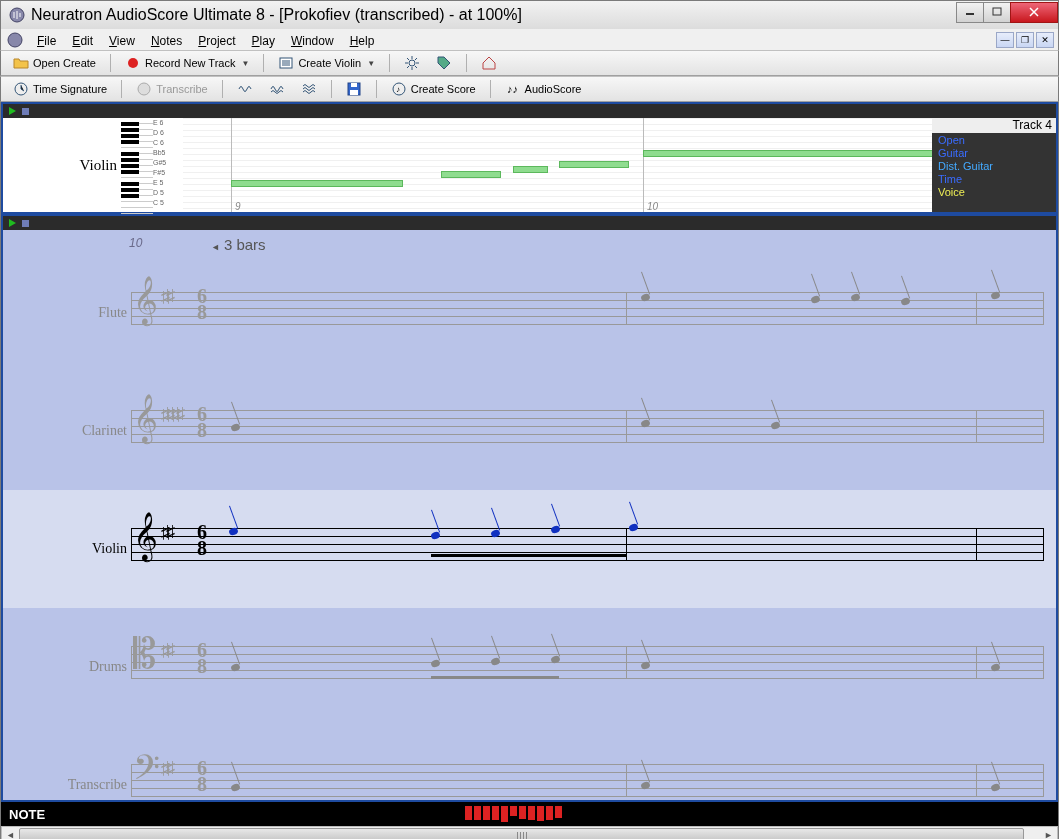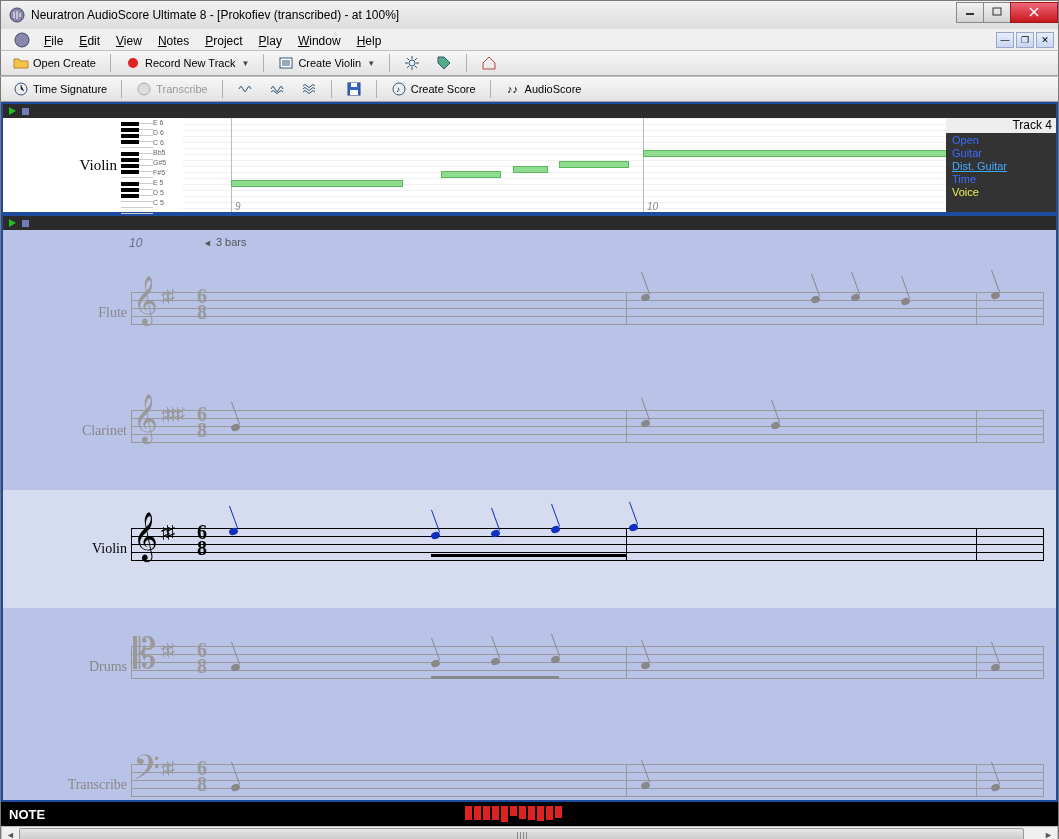--- a/index.html
+++ b/index.html
@@ -1,29 +1,29 @@
 <!DOCTYPE html>
 <html><head>
 <meta charset="utf-8">
 <style>
 * { margin: 0; padding: 0; box-sizing: border-box; font-family: "Segoe UI", Tahoma, sans-serif; }
 body { width: 1059px; height: 839px; background: #fff; overflow: hidden; position: relative; }
 
 
 .titlebar { height: 29px; background: linear-gradient(#f2f2f2, #dcdcdc); display: flex; align-items: center; padding-left: 8px; border: 1px solid #7a7a7a; border-bottom: none; }
 .titlebar .app-icon { width: 16px; height: 16px; margin-right: 6px; }
-.titlebar .title-text { font-size: 12px; color: #000; flex: 1; }
+.titlebar .title-text { font-size: 16px; color: #000; flex: 1; }
 .win-btns { display: flex; height: 21px; margin-top: -6px; }
 .win-btn { width: 30px; height: 21px; border: 1px solid #888; display: flex; align-items: center; justify-content: center; font-size: 10px; background: linear-gradient(#f2f2f2,#d2d2d2); margin-left: -1px; }
 .win-btn.close { width: 48px; background: linear-gradient(#e67,#c8171d); border-color: #a01515; color: #fff; border-top-right-radius: 0; }
 .win-btn.max { width: 28px; }
 .win-btn.min { width: 28px; }
 
 
-.menubar { height: 21px; background: #f0f0f0; display: flex; align-items: center; padding-left: 13px; border-left: 1px solid #7a7a7a; border-right: 1px solid #7a7a7a; }
+.menubar { height: 21px; background: #f0f0f0; display: flex; align-items: center; padding-left: 6px; border-left: 1px solid #7a7a7a; border-right: 1px solid #7a7a7a; }
 .menubar .mdi-icon { width: 16px; height: 16px; margin-right: 6px; }
 .menubar .menu-item { font-size: 12px; padding: 2px 8px; cursor: default; }
 .menubar .menu-item .ul { text-decoration: underline; }
 .mdi-controls { margin-left: auto; display: flex; gap: 2px; padding-right: 4px; }
 .mdi-controls .mdi-btn { width: 18px; height: 16px; border: 1px solid #9aa7c7; background: linear-gradient(#e7edfb,#c9d6f3); font-size: 9px; display: flex; align-items: center; justify-content: center; }
 
 
 .toolbar { height: 26px; background: linear-gradient(#f7f7f7,#e3e3e3); border-top: 1px solid #c0c0c0; border-bottom: 1px solid #a0a0a0; display: flex; align-items: center; padding-left: 6px; gap: 4px; border-left: 1px solid #7a7a7a; border-right: 1px solid #7a7a7a; }
 .toolbar .sep { width: 1px; height: 18px; background: #b0b0b0; margin: 0 4px; }
 .tbtn { height: 22px; display: flex; align-items: center; gap: 4px; padding: 0 5px; font-size: 11px; border: 1px solid transparent; }
@@ -42,31 +42,31 @@
 .pr-left { width: 150px; display: flex; }
 .pr-instr { width: 118px; display: flex; align-items: center; justify-content: flex-end; padding-right: 4px; font-family: Georgia, serif; font-size: 15px; }
 .pr-keys { width: 32px; background: #fff; position: relative; }
 .pr-keys .wk { height: 6px; border-bottom: 1px solid #ccc; }
 .pr-keys .bk { position: absolute; left: 0; width: 18px; height: 4px; background: #000; }
 .pr-labels { width: 30px; font-size: 7px; line-height: 6px; color: #666; display: flex; flex-direction: column; padding-top: 2px; }
 .pr-grid { flex: 1; position: relative; background-image: linear-gradient(#f0f0f0 1px, transparent 1px); background-size: 100% 6px; }
 .pr-grid .barline { position: absolute; top: 0; bottom: 0; width: 1px; background: #bbb; }
 .pr-grid .barnum { position: absolute; bottom: 0; font-style: italic; font-size: 10px; color: #888; }
 .pr-grid .note { position: absolute; height: 7px; background: #8fdc8f; border: 1px solid #5cb85c; }
-.pr-tracks { width: 110px; background: #333; color: #fff; font-size: 11px; padding: 2px 6px; position: relative; }
+.pr-tracks { width: 124px; background: #333; color: #fff; font-size: 11px; padding: 2px 6px; position: relative; }
 .pr-tracks .trackname { background: #eee; color: #000; text-align: right; font-size: 12px; line-height: 15px; padding-right: 4px; margin: -2px -6px 1px -6px; }
 .pr-tracks .tr { line-height: 13px; }
 .tr.lbl-blue { color: #3a6cff; }
-.tr.lbl-cyan { color: #4af; text-decoration: underline; }
+.tr.lbl-cyan { color: #4af; }
 .tr.lbl-yel { color: #ee5; }
 
 
 .score-wrap { position: relative; }
 .score-pane { height: 570px; overflow: auto; background: #b9c3e8; position: relative; }
-.barinfo { position: absolute; left: 200px; top: 6px; font-size: 11px; color: #555; }
+.barinfo { position: absolute; left: 208px; top: 6px; font-size: 15px; color: #555; }
 .barinfo::before { content: "◄"; font-size: 9px; margin-right: 4px; }
 .barnumber { position: absolute; left: 126px; top: 6px; font-style: italic; font-size: 12px; color: #6a6a8a; }
 
 .staff-row { position: relative; height: 118px; }
 .staff-row.sel { background: #d6dcf0; }
 .staff-row .instr-label { position: absolute; right: calc(100% - 124px); top: 50%; transform: translateY(-50%); font-family: Georgia, serif; font-size: 14px; color: #888; }
 .staff-row.sel .instr-label { color: #000; }
 .staff { position: absolute; left: 128px; right: 12px; top: 38px; height: 32px; }
 .staff .line { position: absolute; left: 0; right: 0; height: 1px; background: #999; }
 .staff-row.sel .staff .line { background: #000; }

